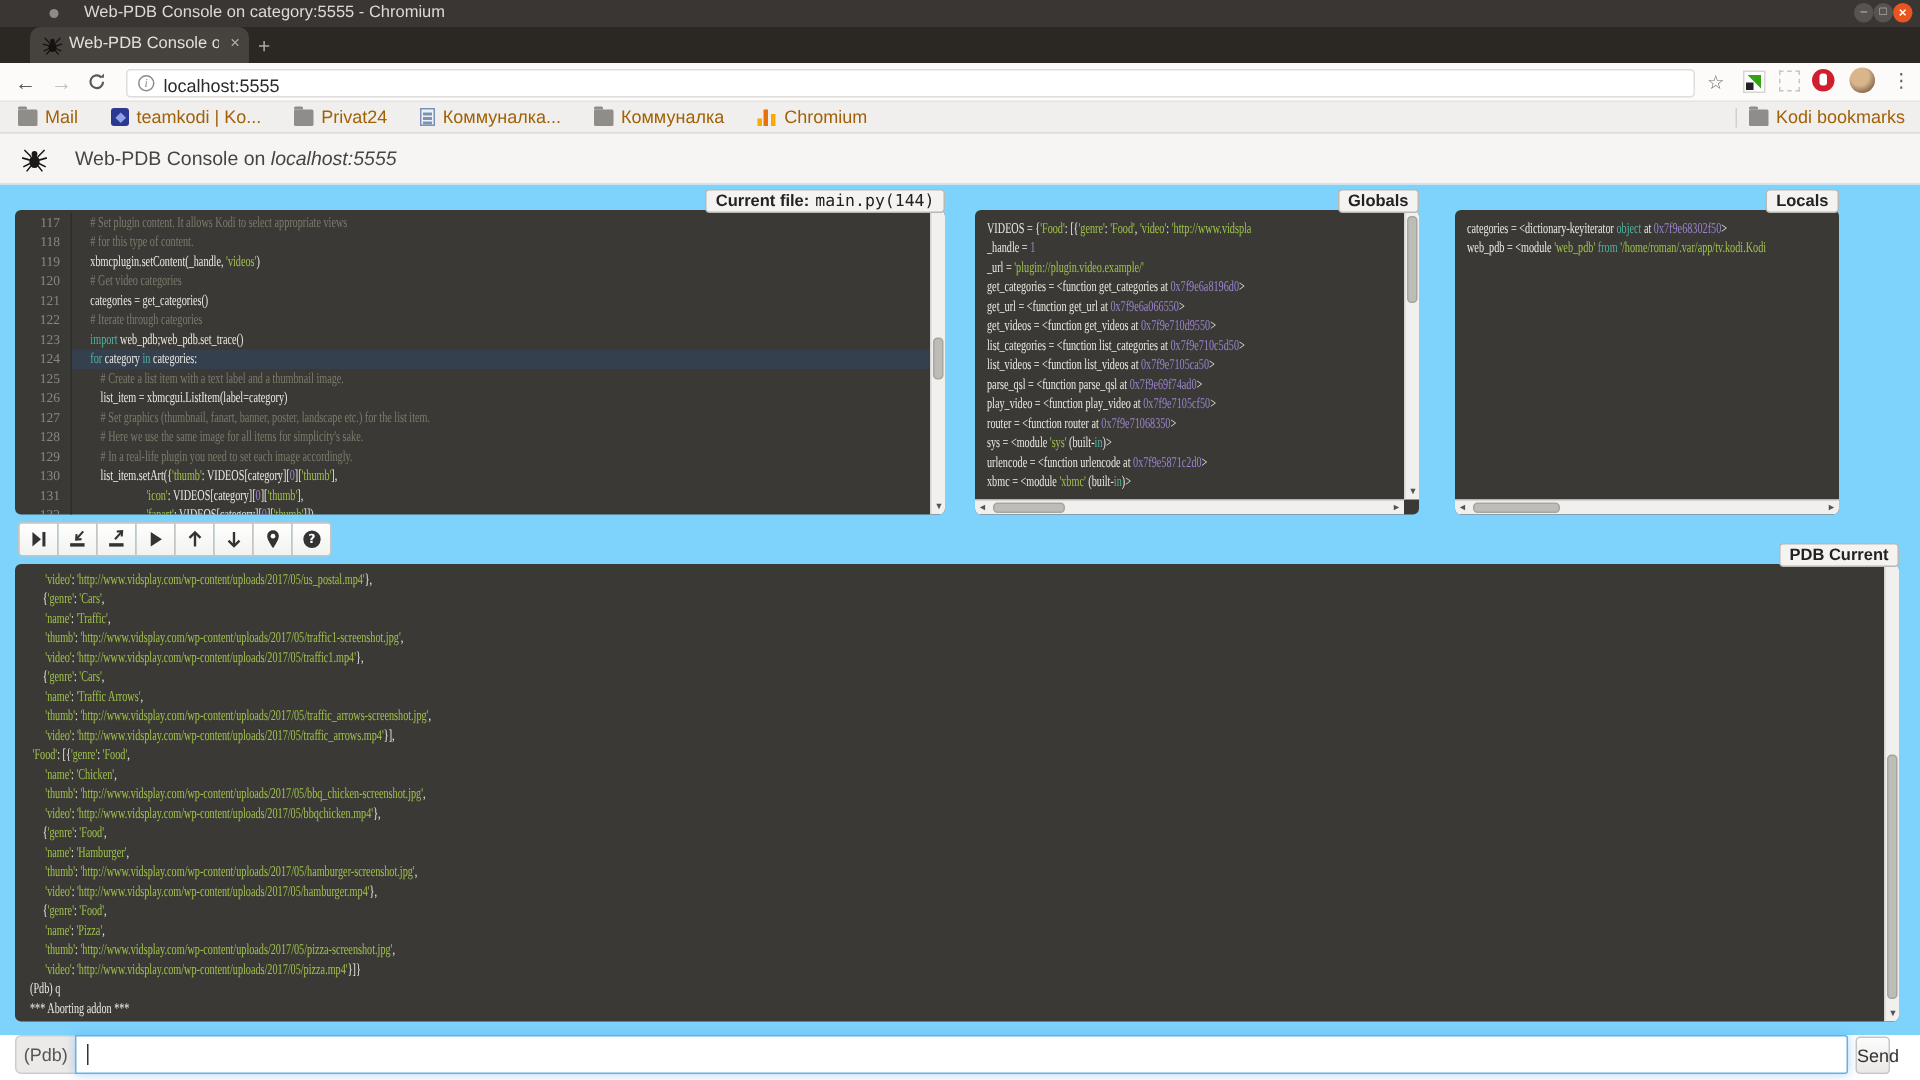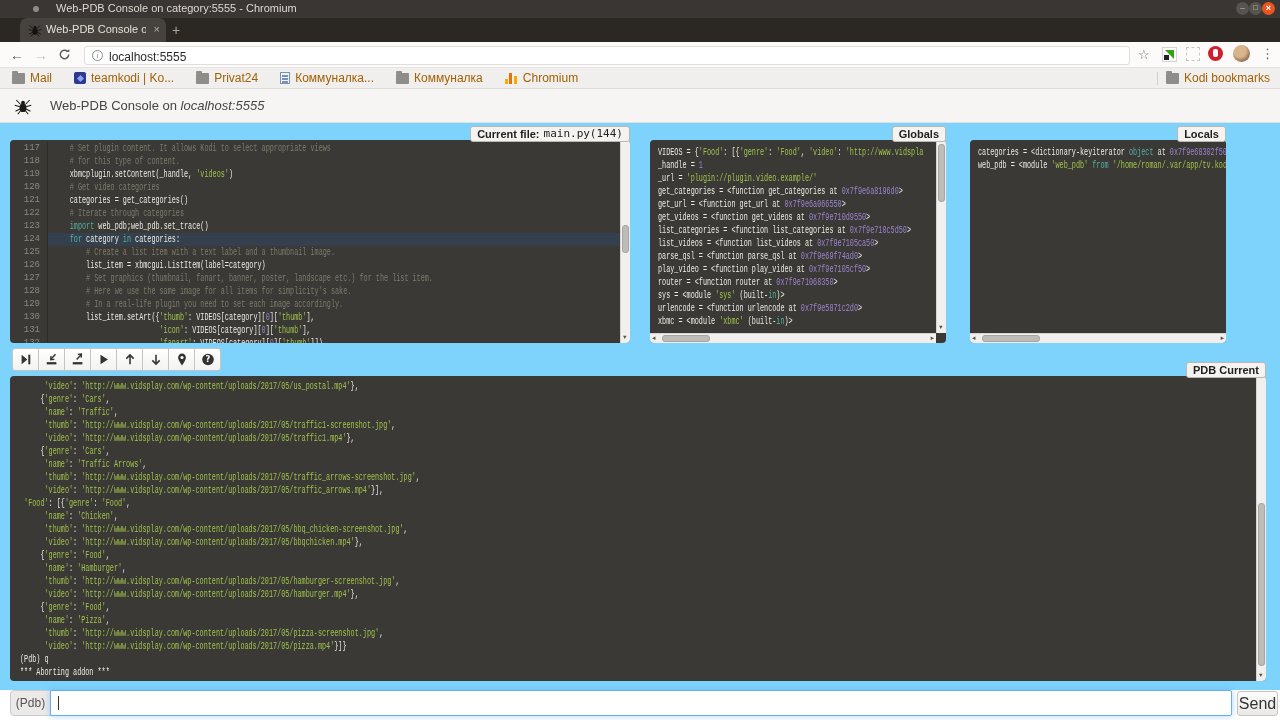--- a/index.html
+++ b/index.html
@@ -85,21 +85,21 @@
   .panel-label { position:absolute; top:-14px; right:0; height:16px; padding:1px 6px;
     background:#f4f3f1; border:1px solid #b9b8b3; border-radius:3px; font-size:11px; font-weight:bold;
     color:#222; line-height:12px; white-space:nowrap; z-index:5; display:flex; gap:4px; }
   .panel-label .mono { font-family:"DejaVu Sans Mono", monospace; font-weight:normal; }
 
   #code-panel   { left:10px;  top:51px;  width:620px;  height:203px; }
   #globals-panel{ left:650px; top:51px;  width:296px;  height:203px; }
   #locals-panel { left:970px; top:51px;  width:256px;  height:203px; }
   #console-panel{ left:10px;  top:287px; width:1256px; height:305px; }
 
-  .codeish { font-family:Liberation Mono, monospace; font-size:10px; line-height:13px;
+  .codeish { font-family:Liberation Serif, serif; font-size:10px; line-height:13px;
     color:#eceae2; white-space:pre; }
   .squeeze { transform:scaleX(0.68); transform-origin:0 0; width:147%; }
   .tok-s { color:#a0c24c; } .tok-c { color:#7c7b6c; } .tok-k { color:#53b2a1; } .tok-n { color:#9c84cf; }
 
   #code-lines { position:absolute; left:0; top:2px; right:10px; }
   .code-line { display:flex; height:13px; }
   .code-line .ln { flex:0 0 38px; text-align:right; padding-right:7px; color:#8a887d;
     border-right:1px solid #2e2d29; font-size:9px; }
   .code-line .src { flex:0 0 147%; padding-left:8px; transform:scaleX(0.68); transform-origin:0 0; }
   .code-line.current .src { background:#35404f; }
@@ -123,23 +123,23 @@
 
   
   #footer { position:absolute; left:0; top:601px; width:1280px; height:30px; background:#fff; }
   #pdb-addon { position:absolute; left:10px; top:0; width:41px; height:26px; background:#eceae8;
     border:1px solid #ccc; border-radius:4px 0 0 4px; font-size:12px; color:#555; text-align:center;
     line-height:24px; }
   #pdb-input { position:absolute; left:50px; top:0; width:1182px; height:26px; border:1px solid #66afe9;
     border-radius:0 2px 2px 0; box-shadow:0 0 7px rgba(102,175,233,.55); font-size:12px; padding:0 8px;
     font-family:"DejaVu Sans Mono", monospace; color:#333; outline:none; }
   #caret { position:absolute; left:58px; top:6px; width:1px; height:14px; background:#333; }
-  #send-btn { position:absolute; left:1237px; top:1px; width:41px; height:25px;
+  #send-btn { position:absolute; left:1237px; top:1px; width:23px; height:25px;
     background:linear-gradient(#fcfcfc,#e9e8e6); border:1px solid #c6c5c2; border-radius:3px;
-    font-size:16px; color:#333; }
+    font-size:12px; color:#333; }
 
   svg { display:block; }
 </style>
 </head>
 <body>
 
 <div id="titlebar">
   <span id="win-dot"></span>
   <span id="win-title">Web-PDB Console on category:5555 - Chromium</span>
   <span class="win-btn" id="btn-min">–</span>

